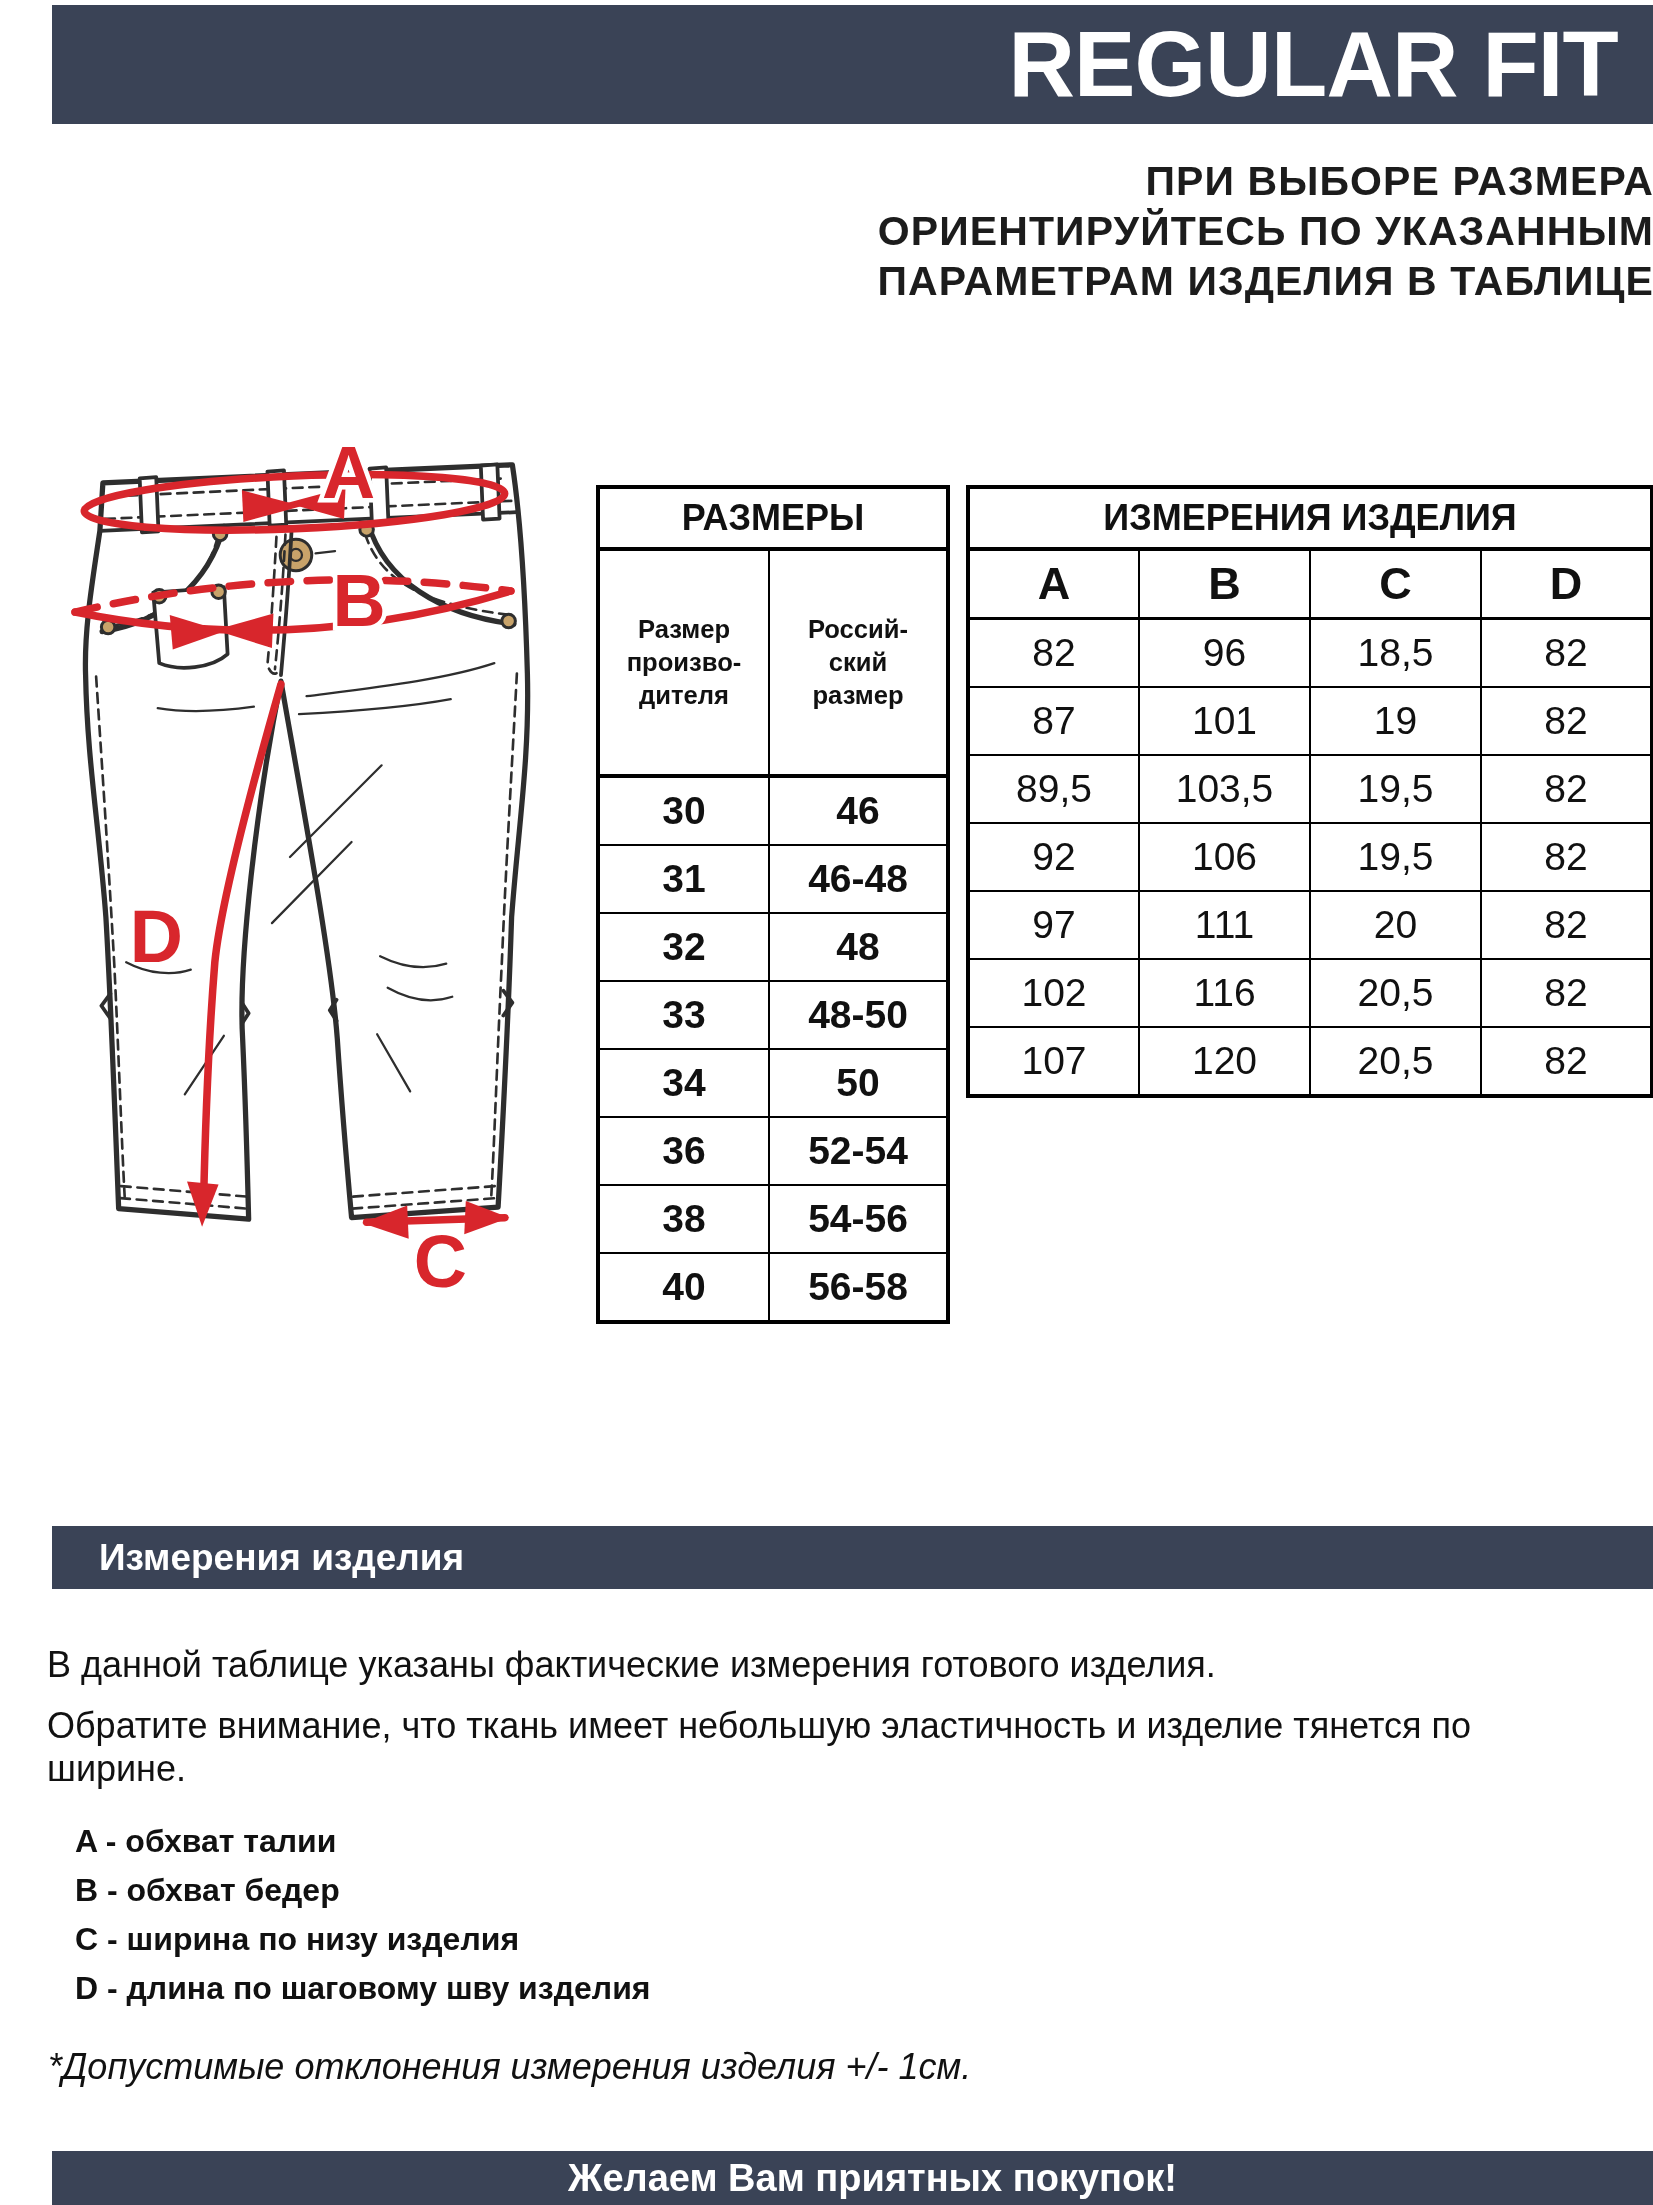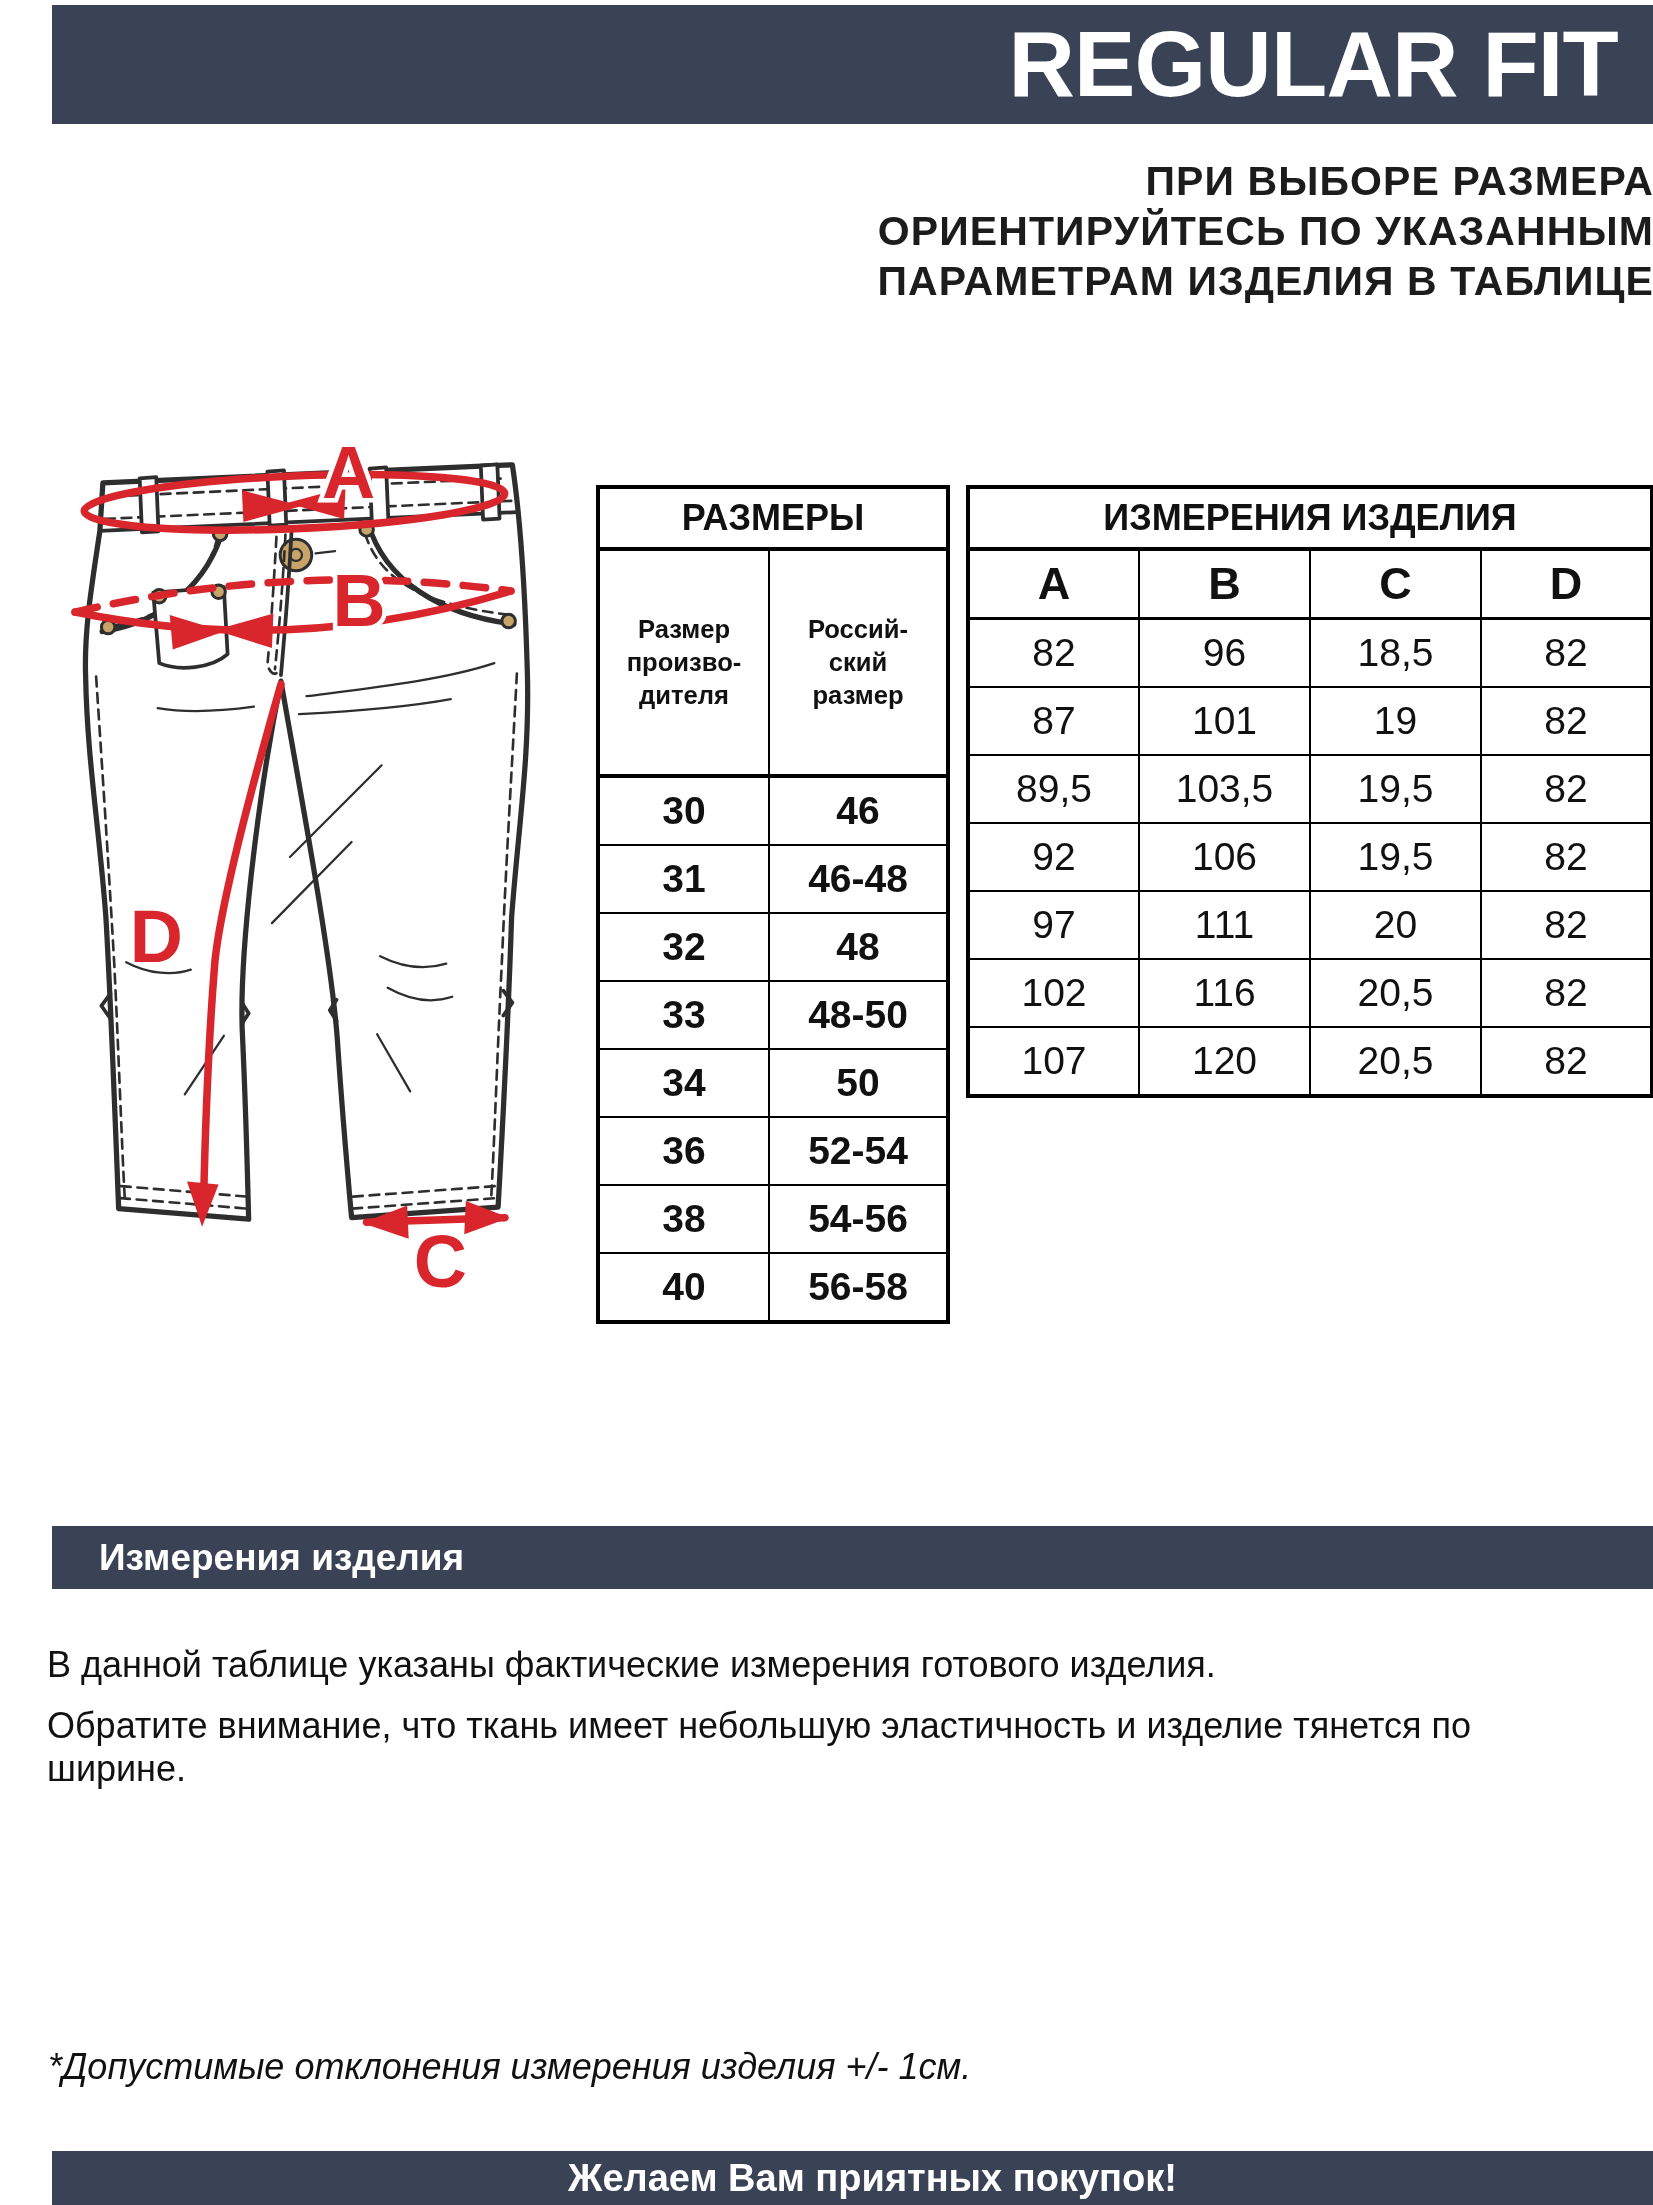--- a/index.html
+++ b/index.html
@@ -278,20 +278,26 @@
 
   <div class="bar section-bar">
     <div class="lbl">Измерения изделия</div>
   </div>
 
   <div class="notes">
     <p>В данной таблице указаны фактические измерения готового изделия.</p>
     <p>Обратите внимание, что ткань имеет небольшую эластичность и изделие тянется по ширине.</p>
   </div>
 
+  <div class="legend">
+    <div>A - обхват талии</div>
+    <div>B - обхват бедер</div>
+    <div>C - ширина по низу изделия</div>
+    <div>D - длина по шаговому шву изделия</div>
+  </div>
 
   <div class="footnote">*Допустимые отклонения измерения изделия +/- 1см.</div>
 
   <div class="bar bottom-bar">
     <div class="lbl">Желаем Вам приятных покупок!</div>
   </div>
 
 </div>
 
 

